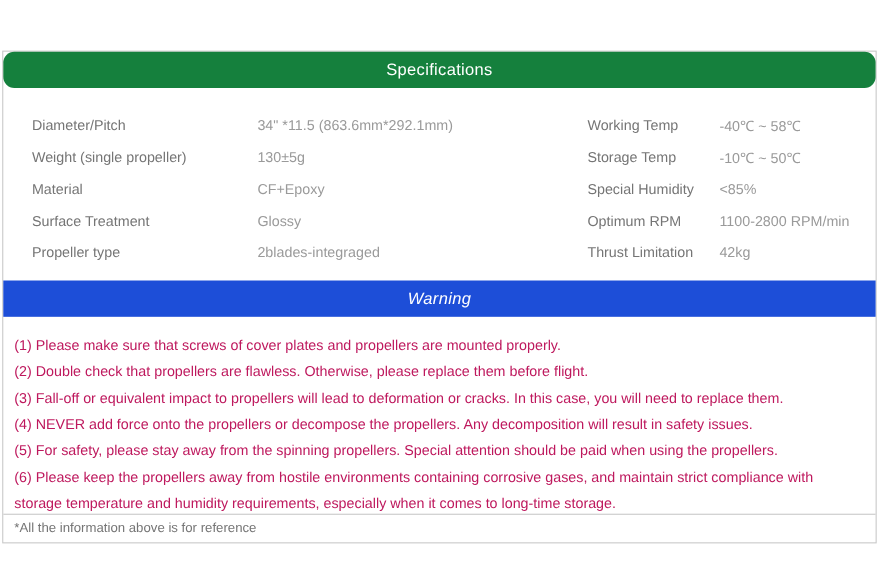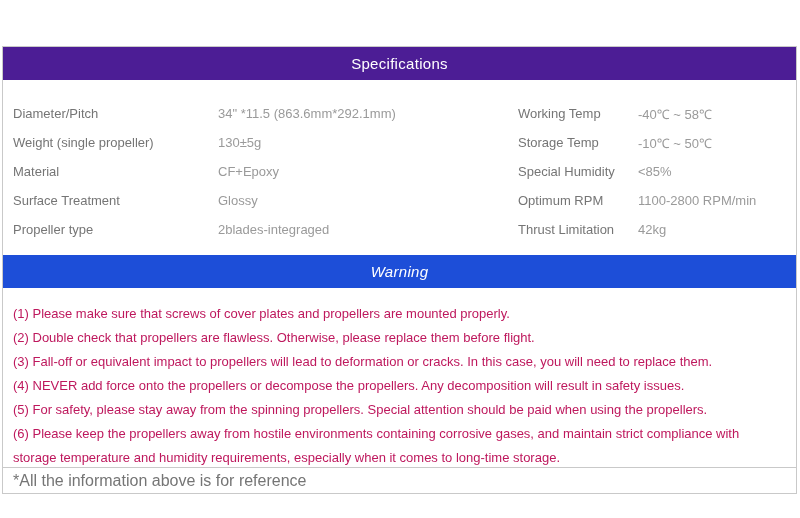--- a/index.html
+++ b/index.html
@@ -21,55 +21,56 @@
     background: #ffffff;
   }
   .bar {
     height: 33px;
     line-height: 33px;
     text-align: center;
     color: #ffffff;
     font-size: 15px;
     letter-spacing: 0.3px;
   }
-  .bar.spec-bar { background: #4c1d95; }
+  .bar.spec-bar { background: #15803d; border-radius: 10px; }
   .bar.warn-bar { background: #1d4ed8; font-style: italic; }
 
   .specs {
     height: 175px;
     box-sizing: border-box;
     padding: 19px 0 0 10px;
   }
   .spec-row {
     display: grid;
     grid-template-columns: 205px 300px 120px auto;
     height: 29px;
     align-items: center;
     font-size: 13px;
+    margin-left: 16px;
   }
   .spec-label { color: #757575; }
   .spec-value { color: #9a9a9a; }
 
   .warnings {
     height: 179px;
     box-sizing: border-box;
     padding: 14px 18px 0 10px;
     font-size: 13px;
     color: #be185d;
   }
   .warning-item {
     line-height: 24px;
   }
 
   .footer {
     height: 25px;
     line-height: 25px;
     border-top: 1px solid #c9c9c9;
     padding-left: 10px;
-    font-size: 16px;
+    font-size: 12px;
     color: #757575;
   }
 </style>
 </head>
 <body>
 
 <div class="sheet">
 
   <div class="bar spec-bar">
     <span>Specifications</span>

